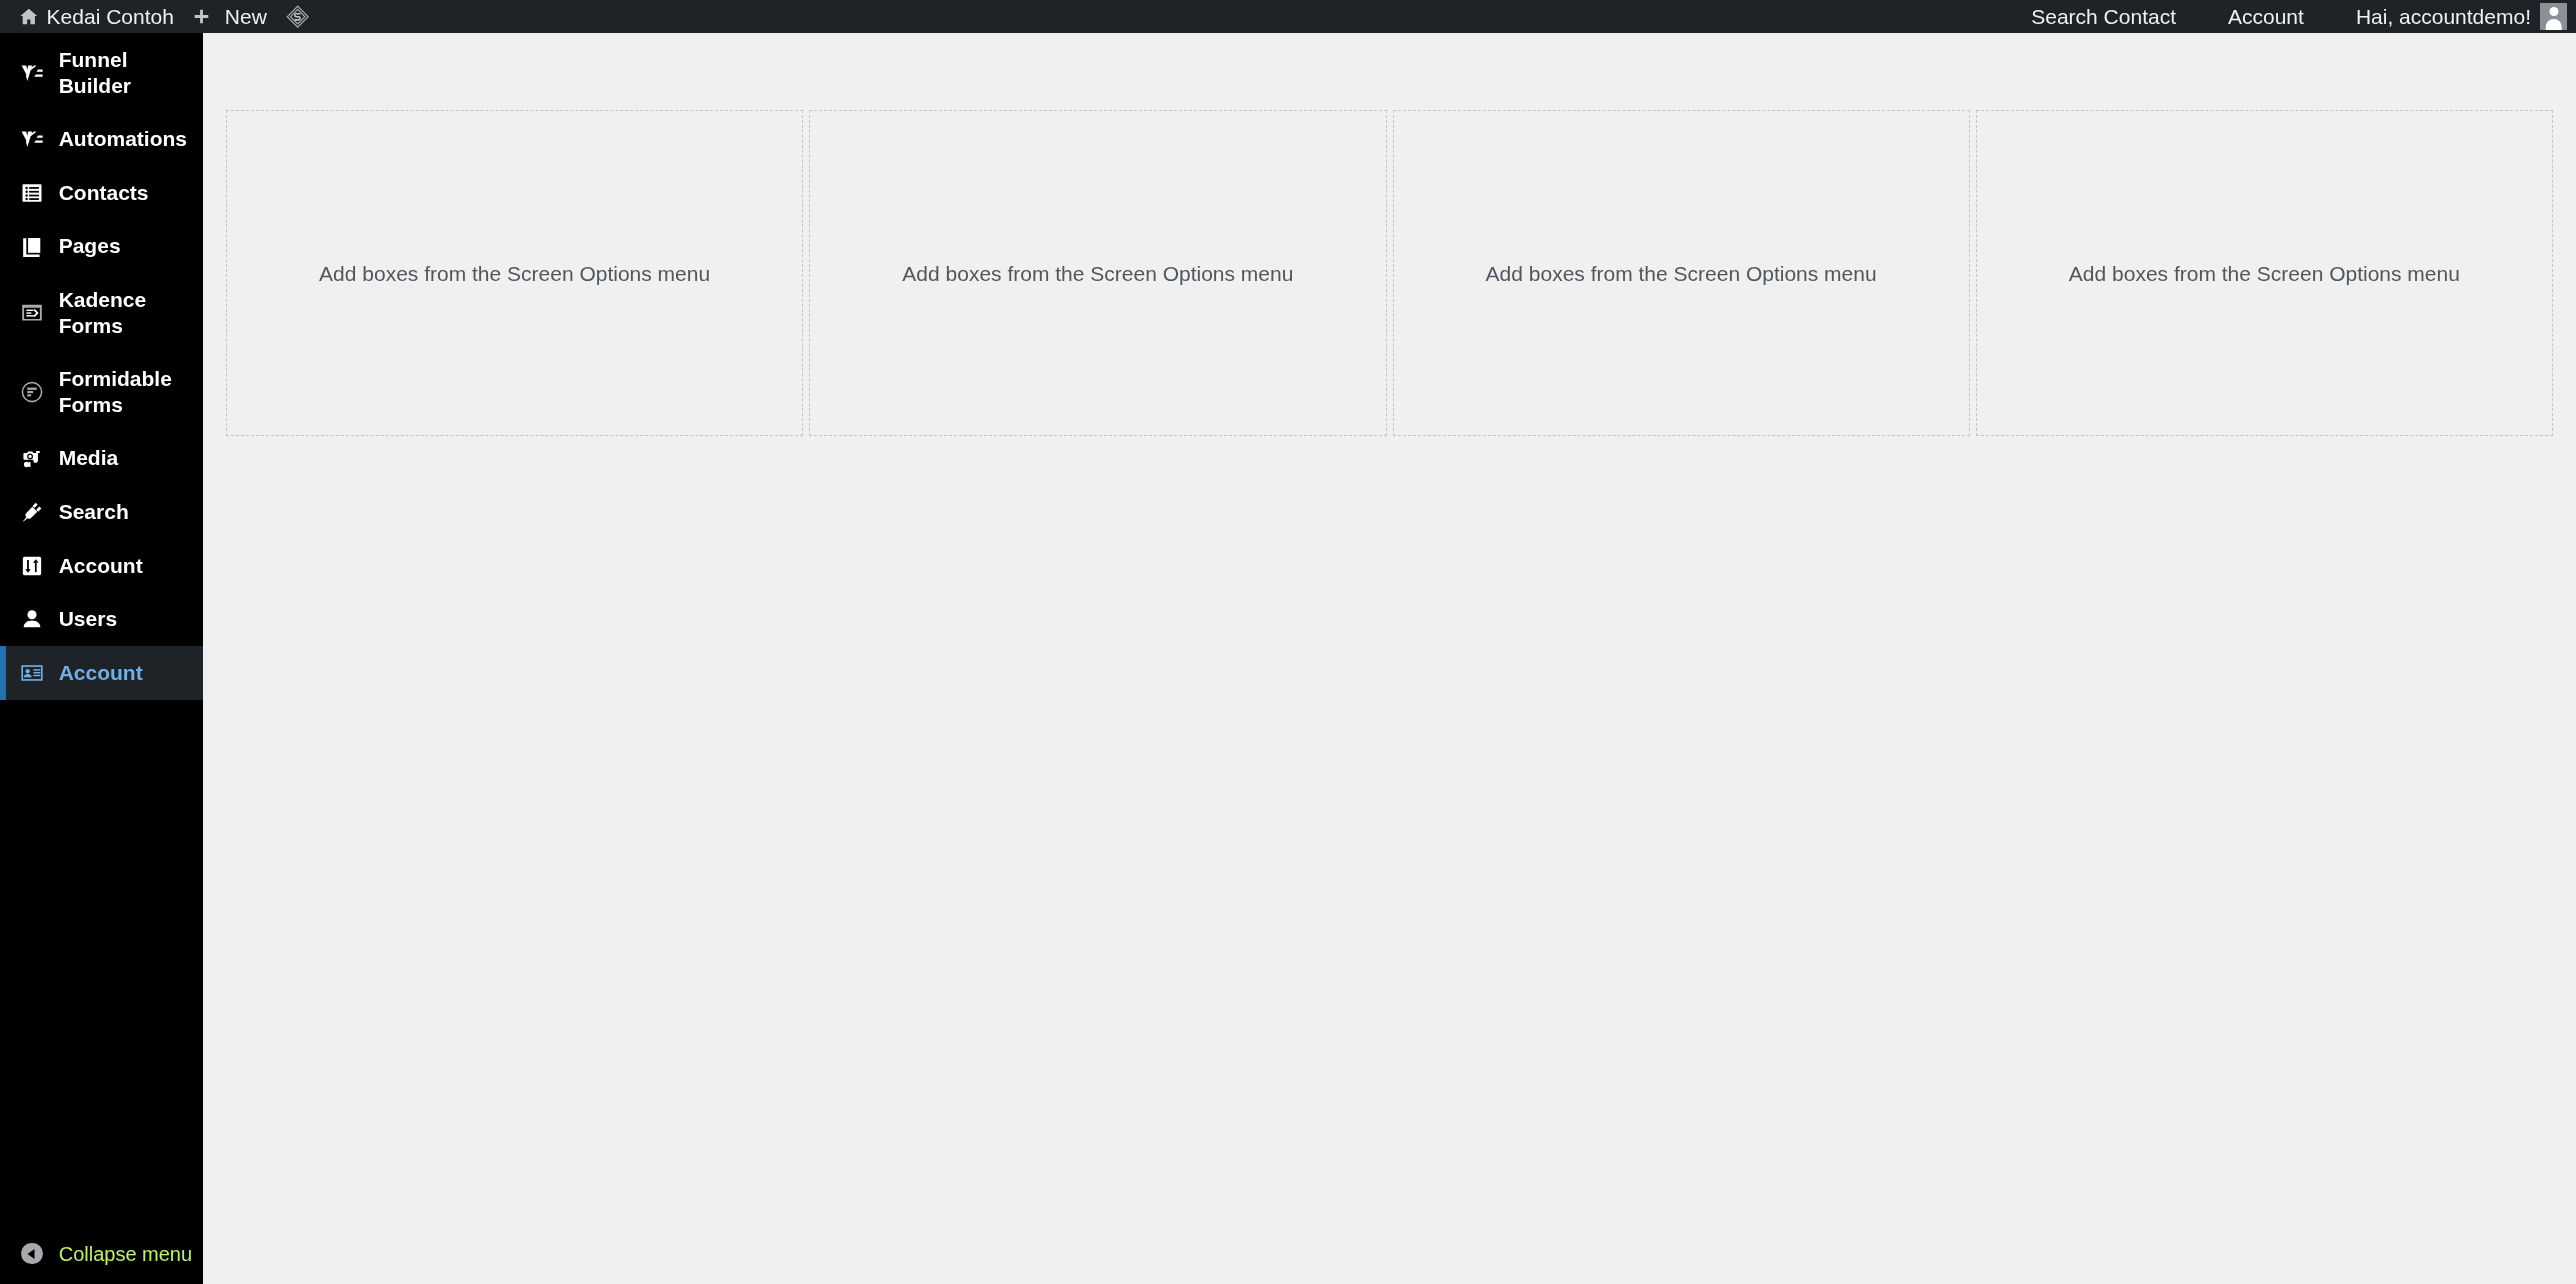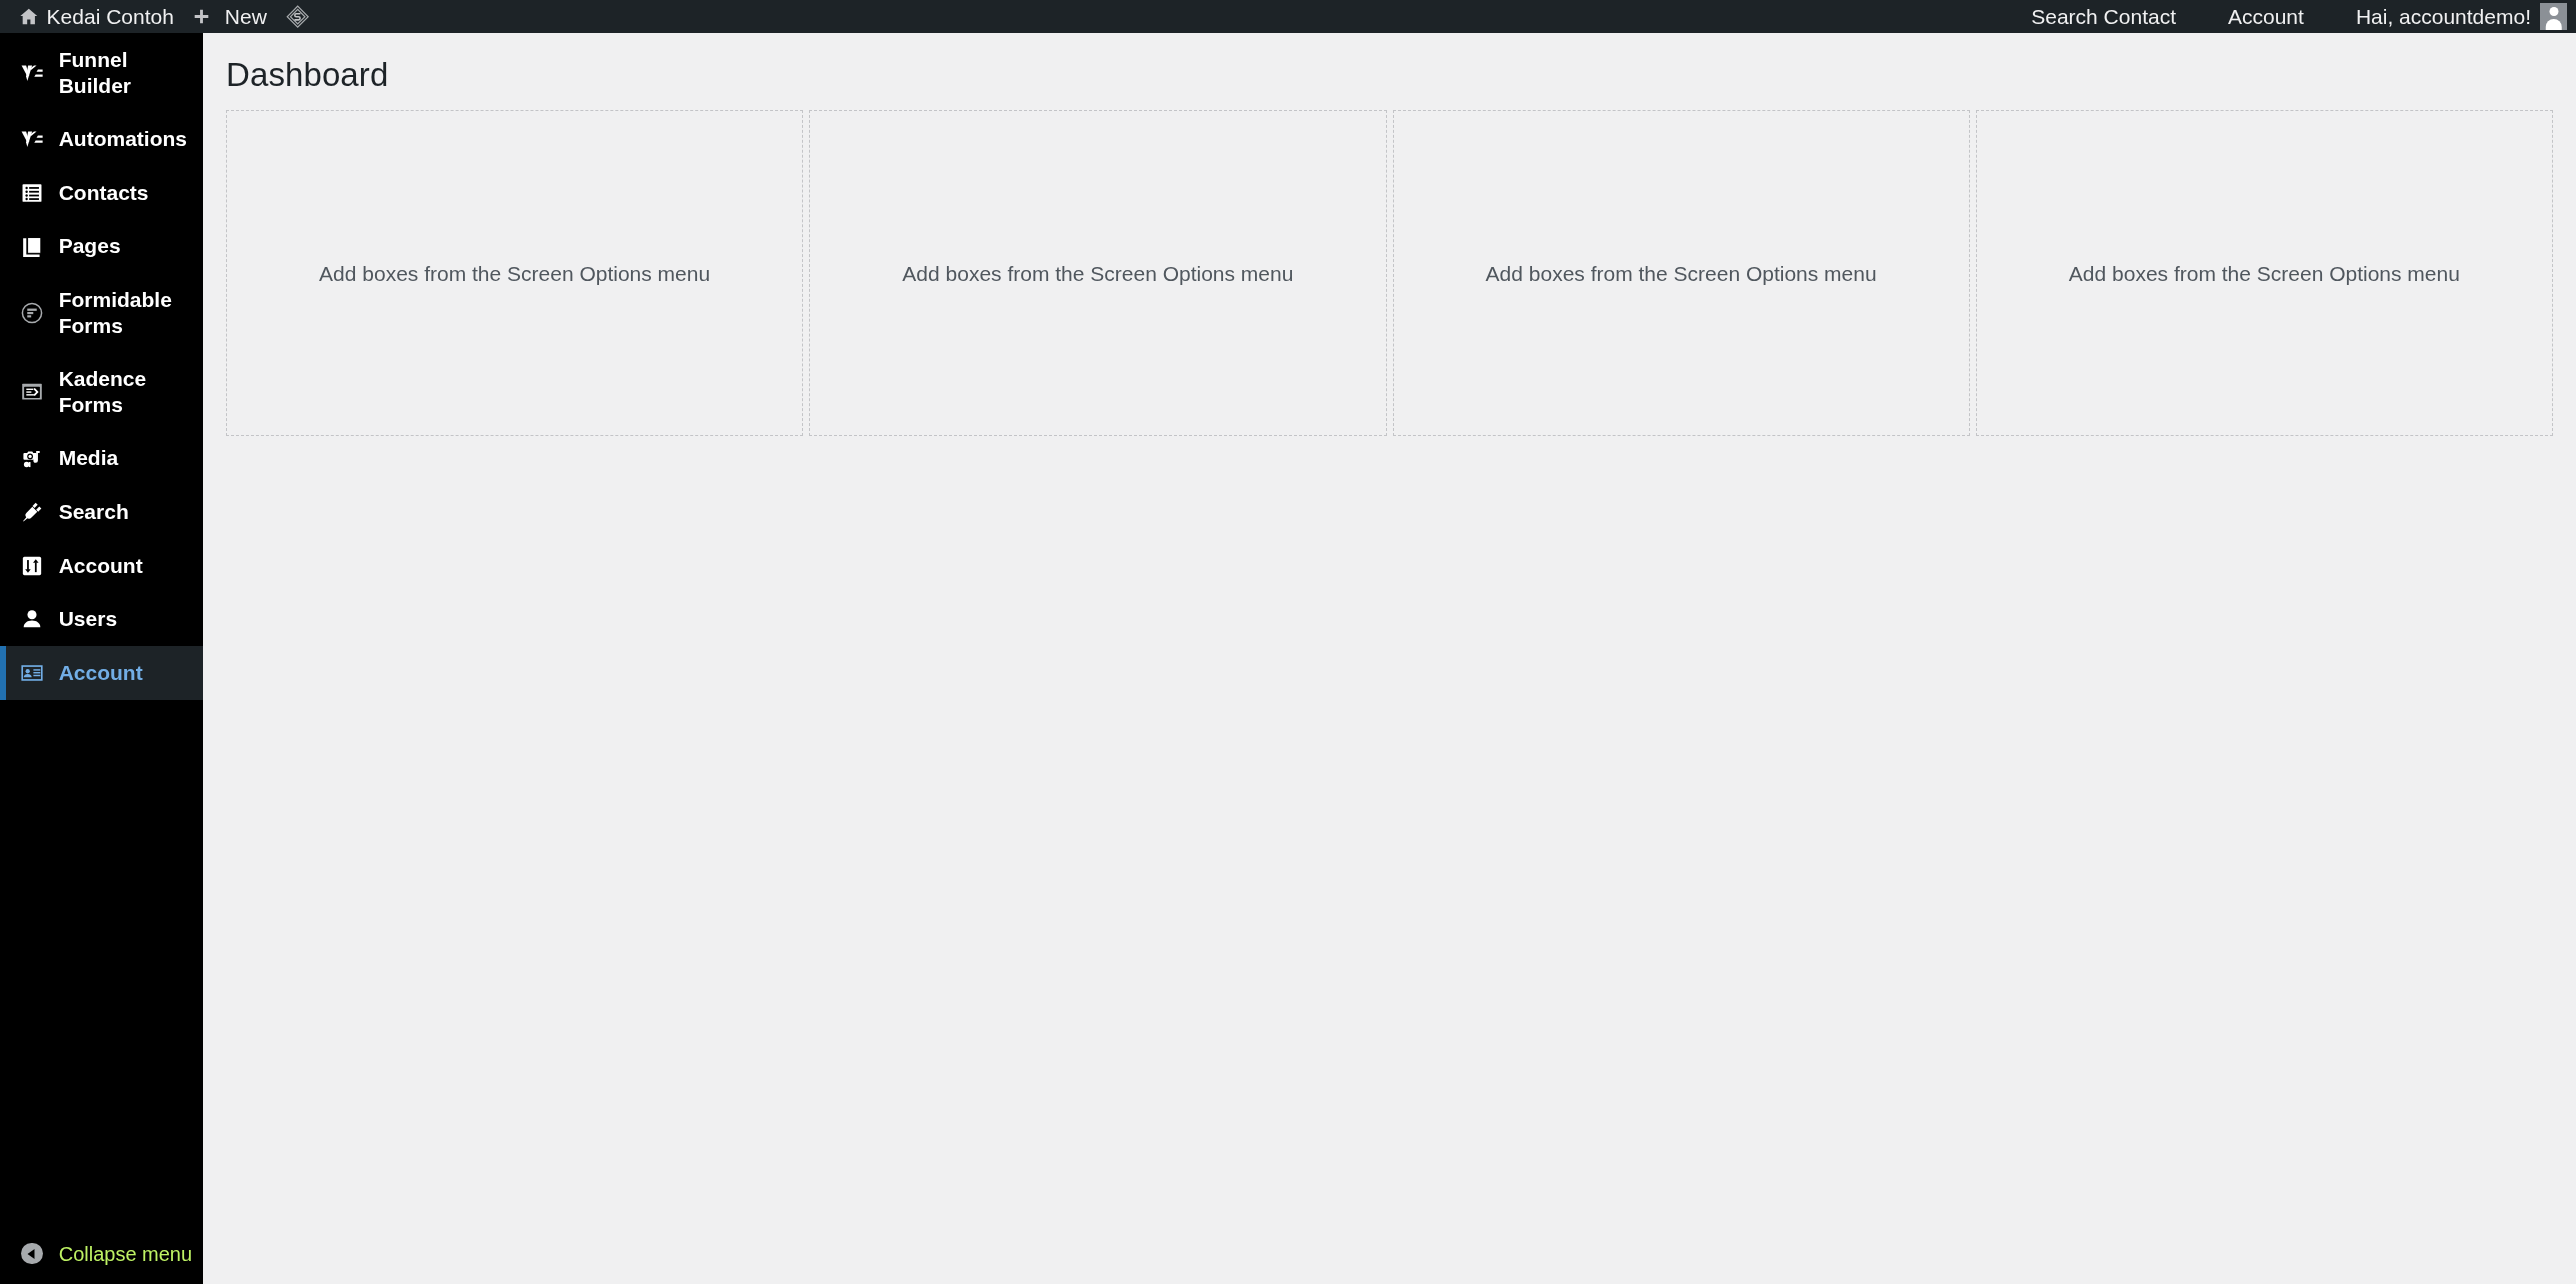--- a/index.html
+++ b/index.html
@@ -306,49 +306,49 @@
         <path d="M5 5 h5 v26 h21 v4 H5 Z" fill="#ffffff"></path>
         <rect x="12" y="4" width="21" height="25" fill="#ffffff" stroke="#000000" stroke-width="1.6"></rect>
       </svg>
     </span>
     <span class="mi-label">Pages</span>
   </div>
 
   <div class="menu-item">
     <span class="mi-icon">
       <svg width="24" height="24" viewBox="0 0 38 38">
-        <circle cx="19" cy="19" r="15.2" fill="none" stroke="#a7aaad" stroke-width="2.4"></circle>
-        <g fill="#a7aaad">
-          <rect x="11.5" y="12.0" width="15" height="3.6"></rect>
-          <rect x="11.5" y="17.4" width="9.5" height="3.4"></rect>
-          <rect x="11.5" y="22.6" width="6.2" height="3.4"></rect>
-        </g>
-      </svg>
-    </span>
-    <span class="mi-label">Formidable Forms</span>
-  </div>
-
-  <div class="menu-item">
-    <span class="mi-icon">
-      <svg width="24" height="24" viewBox="0 0 38 38">
         <rect x="3.5" y="6" width="31" height="25" rx="1" fill="#a7aaad"></rect>
         <rect x="6.5" y="10.5" width="25" height="18" rx="1" fill="#000000"></rect>
         <g fill="#ffffff">
           <rect x="10" y="13.6" width="11" height="2.2"></rect>
           <rect x="10" y="18.0" width="8" height="2.2"></rect>
           <rect x="10" y="22.4" width="12" height="2.2"></rect>
           <path d="M23.5 12.6 l6.0 6.4 -6.0 6.4 -2.4 -1.6 4.4 -4.8 -4.4 -4.8 Z"></path>
         </g>
       </svg>
     </span>
     <span class="mi-label">Kadence Forms</span>
   </div>
 
   <div class="menu-item">
     <span class="mi-icon">
+      <svg width="24" height="24" viewBox="0 0 38 38">
+        <circle cx="19" cy="19" r="15.2" fill="none" stroke="#a7aaad" stroke-width="2.4"></circle>
+        <g fill="#a7aaad">
+          <rect x="11.5" y="12.0" width="15" height="3.6"></rect>
+          <rect x="11.5" y="17.4" width="9.5" height="3.4"></rect>
+          <rect x="11.5" y="22.6" width="6.2" height="3.4"></rect>
+        </g>
+      </svg>
+    </span>
+    <span class="mi-label">Formidable Forms</span>
+  </div>
+
+  <div class="menu-item">
+    <span class="mi-icon">
       <svg width="24" height="24" viewBox="0 0 38 38" fill="#ffffff">
         <path d="M7 9.5 h4.4 l1.6 -2.4 h6.4 l1.6 2.4 H25 a1.6 1.6 0 0 1 1.6 1.6 v7.6 a1.6 1.6 0 0 1 -1.6 1.6 H7 a1.6 1.6 0 0 1 -1.6 -1.6 v-7.6 A1.6 1.6 0 0 1 7 9.5 Z"></path>
         <circle cx="16" cy="15" r="4.6" fill="#000000"></circle>
         <circle cx="16" cy="15" r="2.6" fill="#ffffff"></circle>
         <path d="M25.6 6.5 h5.6 v2.9 h-2.8 v12.0 a3.6 3.6 0 1 1 -2.8 -3.5 Z"></path>
         <circle cx="10.5" cy="27.8" r="4.3"></circle>
         <path d="M14.0 23.8 h2.6 v8.0 h-2.6 Z"></path>
       </svg>
     </span>
     <span class="mi-label">Media</span>
@@ -411,21 +411,20 @@
     <span class="cm-icon">
       <span class="circ-arrow"></span>
     </span>
     <span class="cm-label">Collapse menu</span>
   </div>
 
 </div>
 
 <div id="main">
 
-  <h1 id="page-title">Dashboard</h1>
 
   <div id="dashboard-grid">
 
     <div class="dash-col">
       <span class="empty-text">Add boxes from the Screen Options menu</span>
     </div>
 
     <div class="dash-col">
       <span class="empty-text">Add boxes from the Screen Options menu</span>
     </div>

